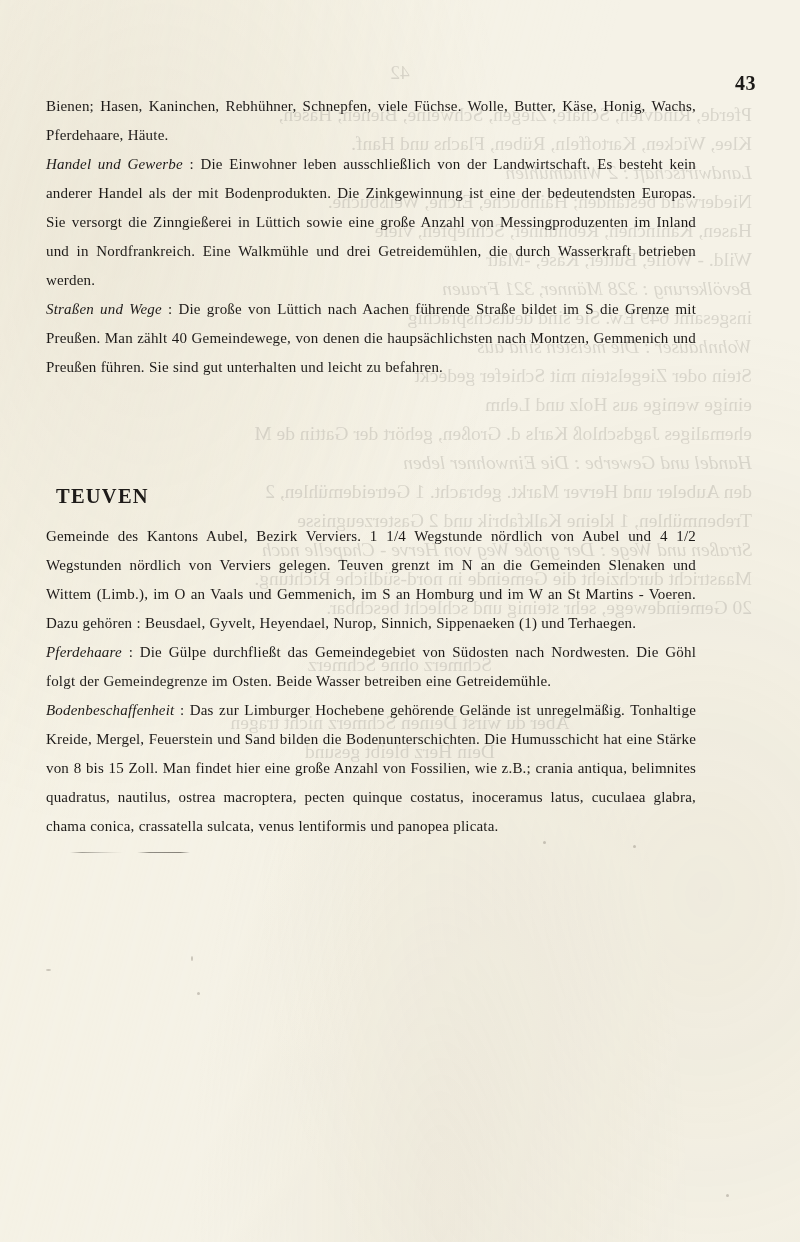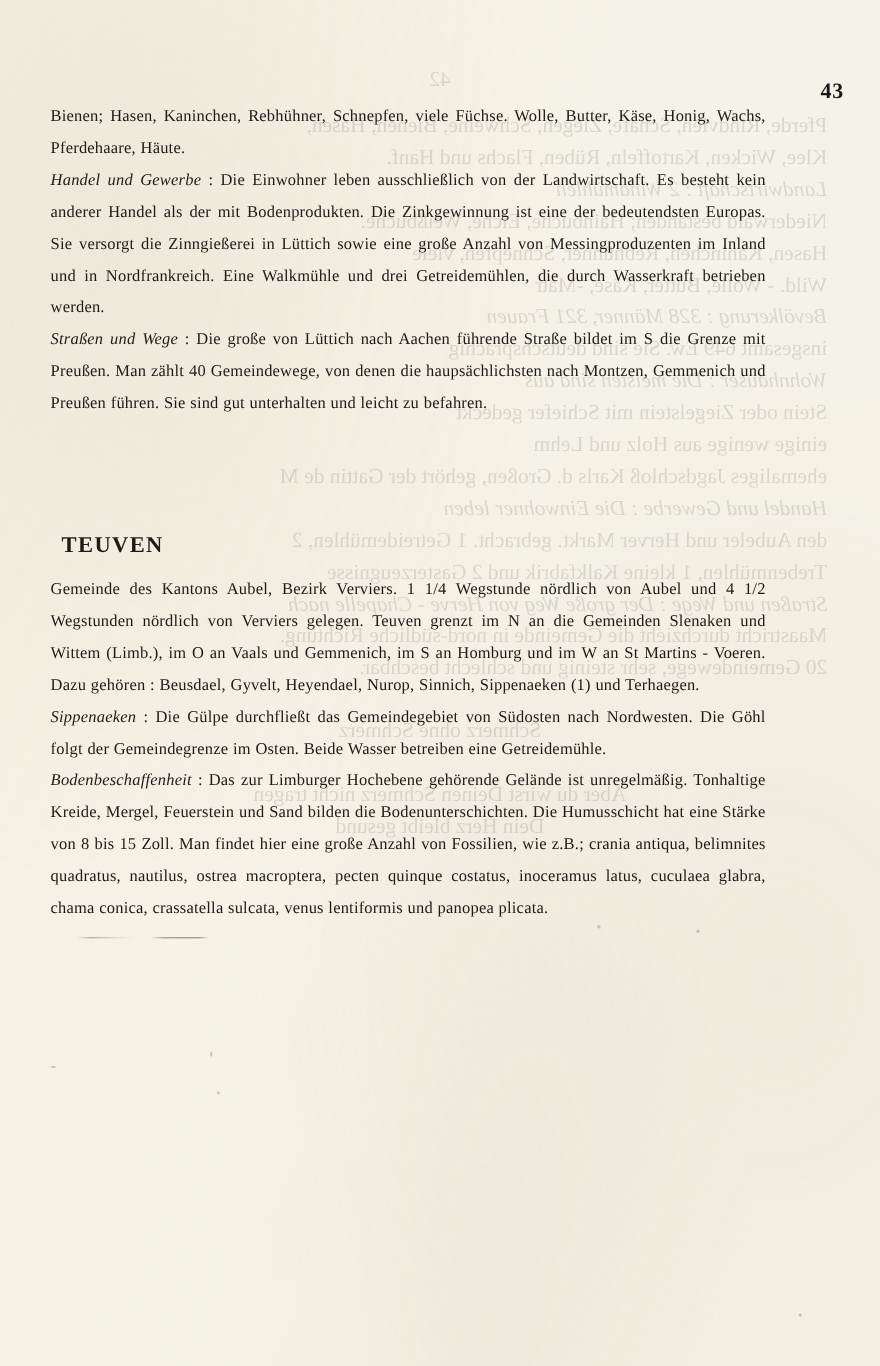--- a/index.html
+++ b/index.html
@@ -63,21 +63,21 @@
     position: absolute;
     left: 46px;
     top: 0;
     width: 650px;
     z-index: 3;
   }
 
   .folio {
     position: absolute;
     top: 72px;
-    right: 33px;
+    right: 44px;
     font-size: 20px;
     font-weight: 700;
     letter-spacing: .5px;
     z-index: 4;
     color: #1b1917;
   }
 
   .para {
     font-size: 15px;
     line-height: 29.05px;
@@ -193,21 +193,21 @@
     <p class="para"><span class="lbl">Handel und Gewerbe</span><span> : </span><span>Die Einwohner leben ausschließlich von der Landwirtschaft. Es besteht kein anderer Handel als der mit Bodenprodukten. Die Zinkgewinnung ist eine der bedeutendsten Europas. Sie versorgt die Zinngießerei in Lüttich sowie eine große Anzahl von Messingproduzenten im Inland und in Nordfrankreich. Eine Walkmühle und drei Getreidemühlen, die durch Wasserkraft betrieben werden.</span></p>
 
     <p class="para"><span class="lbl">Straßen und Wege</span><span> : </span><span>Die große von Lüttich nach Aachen führende Straße bildet im S die Grenze mit Preußen. Man zählt 40 Gemeindewege, von denen die haupsächlichsten nach Montzen, Gemmenich und Preußen führen. Sie sind gut unterhalten und leicht zu befahren.</span></p>
 
     <div class="gap"></div>
 
     <h2 class="section-head">TEUVEN</h2>
 
     <p class="para"><span>Gemeinde des Kantons Aubel, Bezirk Verviers. 1 1/4 Wegstunde nördlich von Aubel und 4 1/2 Wegstunden nördlich von Verviers gelegen. Teuven grenzt im N an die Gemeinden Slenaken und Wittem (Limb.), im O an Vaals und Gemmenich, im S an Homburg und im W an St Martins - Voeren. Dazu gehören : Beusdael, Gyvelt, Heyendael, Nurop, Sinnich, Sippenaeken (1) und Terhaegen.</span></p>
 
-    <p class="para"><span class="lbl">Sippenaeken</span><span> : </span><span>Die Gülpe durchfließt das Gemeindegebiet von Südosten nach Nordwesten. Die Göhl folgt der Gemeindegrenze im Osten. Beide Wasser betreiben eine Getreidemühle.</span></p>
+    <p class="para"><span class="lbl">Pferdehaare</span><span> : </span><span>Die Gülpe durchfließt das Gemeindegebiet von Südosten nach Nordwesten. Die Göhl folgt der Gemeindegrenze im Osten. Beide Wasser betreiben eine Getreidemühle.</span></p>
 
     <p class="para"><span class="lbl">Bodenbeschaffenheit</span><span> : </span><span>Das zur Limburger Hochebene gehörende Gelände ist unregelmäßig. Tonhaltige Kreide, Mergel, Feuerstein und Sand bilden die Bodenunterschichten. Die Humusschicht hat eine Stärke von 8 bis 15 Zoll. Man findet hier eine große Anzahl von Fossilien, wie z.B.; crania antiqua, belimnites quadratus, nautilus, ostrea macroptera, pecten quinque costatus, inoceramus latus, cuculaea glabra, chama conica, crassatella sulcata, venus lentiformis und panopea plicata.</span></p>
 
     <div class="fn-wrap">
       <div class="fn-rule"></div>
     </div>
 
   </div>
 
   <span class="speck" style="left:543px; top:841px; width:3px; height:3px;"></span>

